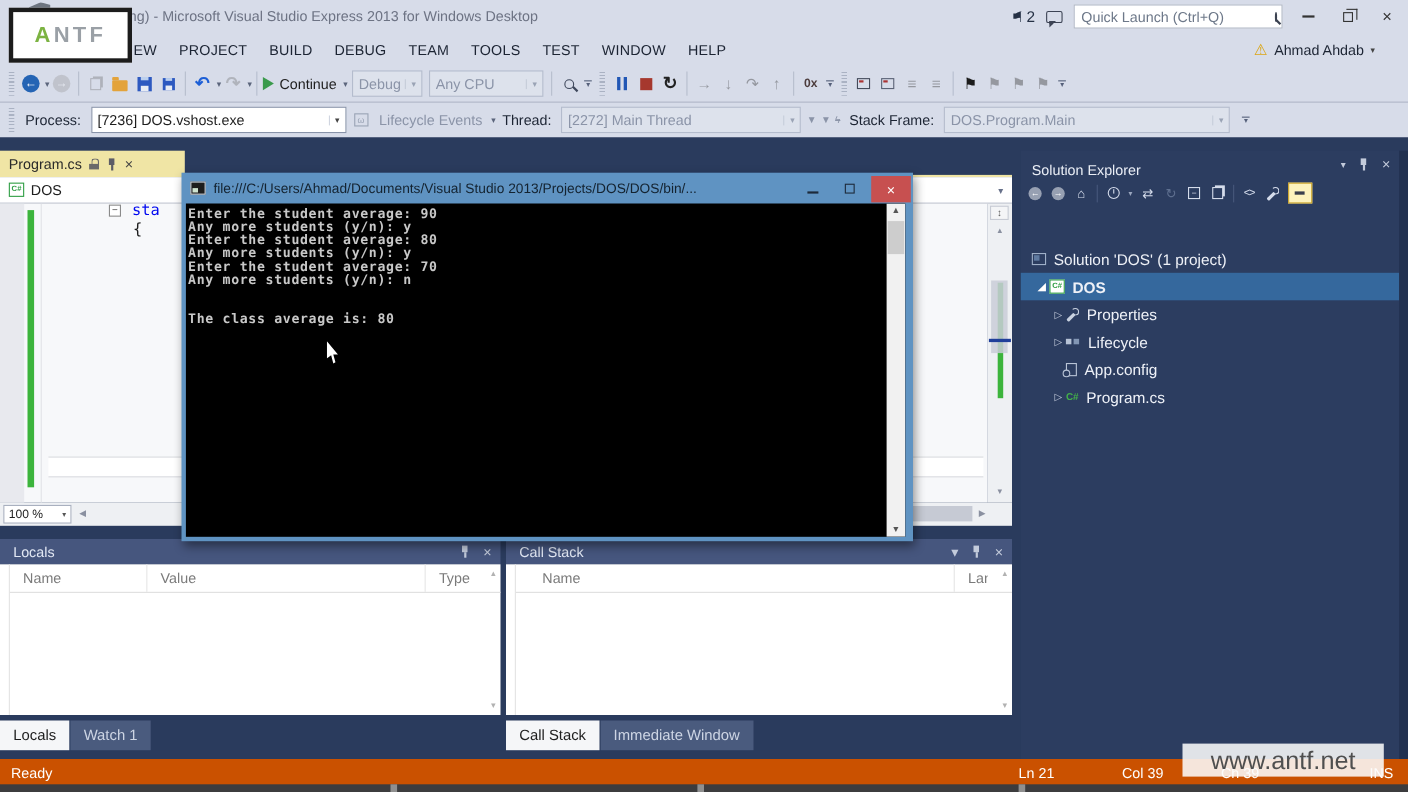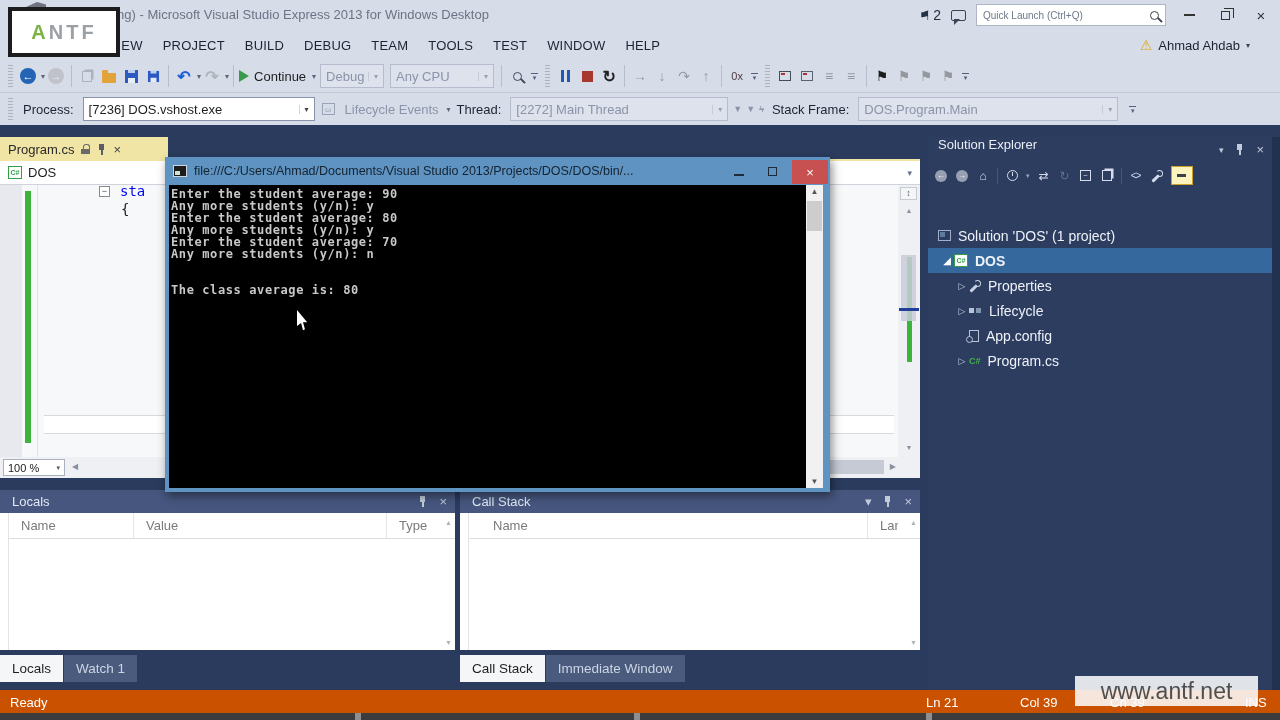--- a/index.html
+++ b/index.html
@@ -10,21 +10,21 @@
   .titlebar { position:absolute; left:0; top:0; width:1280px; height:30px; background:#d7dce9; }
   .win-title { position:absolute; left:47px; top:7px; font-size:13px; color:#6d7384; white-space:nowrap; }
   .vs-icon { position:absolute; left:26px; top:2px; width:20px; height:14px; background:#6e7580;
              clip-path:polygon(0 35%,55% 0,100% 18%,100% 78%,55% 100%,0 70%); }
   .tb-right { position:absolute; right:6px; top:0; height:30px; display:flex; align-items:center; gap:10px; }
   .flag-wrap { display:flex; align-items:center; gap:3px; font-size:14px; color:#243044; }
   .flag-glyph { font-size:13px; transform:scaleX(-1); display:inline-block; }
   .bubble { width:15px; height:11px; border:1.6px solid #3c4354; border-radius:2px; position:relative; }
   .bubble::after { content:""; position:absolute; left:2px; bottom:-5px; border:3px solid transparent; border-top-color:#3c4354; border-left-color:#3c4354; }
   .quicklaunch { width:190px; height:22px; background:#fff; border:1px solid #aeb6c5; display:flex; align-items:center; padding:0 6px; }
-  .quicklaunch input { flex:1; border:none; outline:none; font-size:10px; color:#15803d; background:transparent; font-family:"Liberation Sans",sans-serif; }
+  .quicklaunch input { flex:1; border:none; outline:none; font-size:13px; color:#15803d; background:transparent; font-family:"Liberation Sans",sans-serif; }
   .quicklaunch input::placeholder { color:#6d7889; opacity:1; }
   .magnifier { position:relative; width:9px; height:9px; border:1.6px solid currentColor; border-radius:50%; display:inline-block; color:#3b4251; }
   .magnifier::after { content:""; position:absolute; width:6px; height:1.8px; background:currentColor; transform:rotate(45deg); right:-5px; bottom:-2px; }
   .winbtn { width:26px; height:22px; display:flex; align-items:center; justify-content:center; color:#333; font-size:15px; }
   .min-glyph { width:11px; height:2px; background:#333; }
   .restore-glyph { width:9px; height:9px; border:1.5px solid #333; position:relative; }
   .restore-glyph::before { content:""; position:absolute; left:2px; top:-4px; width:9px; height:9px; border:1.5px solid #333; border-bottom:none; border-left:none; }
 
   .menubar { position:absolute; left:0; top:30px; width:1280px; height:30px; background:#d7dce9; display:flex; align-items:center; }
   .menu-item { padding:0 10px; font-size:13px; color:#1c2433; letter-spacing:.2px; }
@@ -127,21 +127,21 @@
   .con-content { position:absolute; left:4px; top:28px; right:7px; bottom:4px; background:#000; overflow:hidden; }
   .con-text { position:absolute; left:2px; top:3px; }
   .con-line { height:12px; font-family:"DejaVu Sans Mono",monospace; font-weight:bold; font-size:12px; line-height:12px; color:#c8c8c8; letter-spacing:.6px; white-space:pre; }
   .con-scroll { position:absolute; right:0; top:0; bottom:0; width:17px; background:#f1f1f1; }
   .cs-up { position:absolute; top:2px; width:17px; text-align:center; font-size:8px; color:#555; }
   .cs-thumb { position:absolute; top:16px; left:1px; width:15px; height:30px; background:#cdcdcd; }
   .cs-down { position:absolute; bottom:2px; width:17px; text-align:center; font-size:8px; color:#555; }
 
   
   .sol-exp { position:absolute; left:928px; top:12px; width:344px; height:553px; background:#2c3d60; }
-  .se-title { position:absolute; left:0; top:0; width:100%; height:25px; display:flex; align-items:flex-start; padding:0 10px; color:#e9edf5; font-size:13px; }
+  .se-title { position:absolute; left:0; top:0; width:100%; height:25px; display:flex; align-items:flex-end; padding:0 10px; color:#e9edf5; font-size:13px; }
   .se-ticons { position:absolute; right:8px; top:0; height:25px; display:flex; align-items:center; gap:12px; color:#c3cbdb; }
   .se-ticons .cr { font-size:9px; }
   .pin-w { position:relative; width:9px; height:11px; display:inline-block; }
   .pin-w::before { content:""; position:absolute; top:0; left:2px; width:5px; height:6px; background:#c3cbdb; }
   .pin-w::after { content:""; position:absolute; top:6px; left:4px; width:1.5px; height:5px; background:#c3cbdb; }
   .se-x { font-size:13px; }
   .se-toolbar { position:absolute; left:0; top:25px; width:100%; height:27px; display:flex; align-items:center; padding:0 6px; gap:7px; color:#d5dceb; }
   .se-ic { font-size:12px; display:inline-flex; align-items:center; justify-content:center; min-width:14px; }
   .se-ic.gray { color:#5e6f8f; }
   .se-sep { width:1px; height:16px; background:#47587c; }
@@ -312,21 +312,21 @@
       </span>
     <span class="tbi">
         <span class="restart-g">↻</span>
       </span>
     <span class="sep"></span>
     <span class="tbi dis">→</span>
     <span class="tbi dis">↓</span>
     <span class="tbi dis">↷</span>
     <span class="tbi dis">↑</span>
     <span class="sep"></span>
-    <span class="tbi" style="font-size:11px;font-weight:normal;color:#4c3c3c">0x</span>
+    <span class="tbi" style="font-size:11px;font-weight:bold;color:#4c3c3c">0x</span>
     <span class="ovf"><i></i>▾</span>
     <span class="grip"></span>
     <span class="tbi">
         <span class="mini-box"></span>
       </span>
     <span class="tbi">
         <span class="mini-box" style="border-color:#5a6275"></span>
       </span>
     <span class="tbi dis">≡</span>
     <span class="tbi dis">≡</span>

